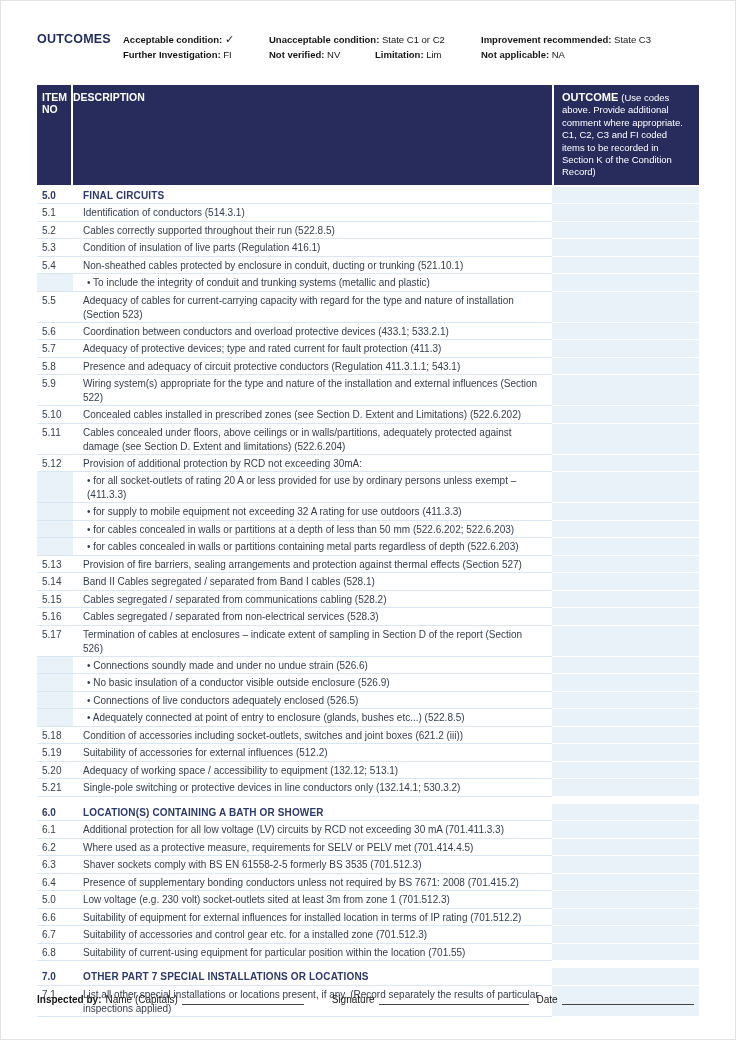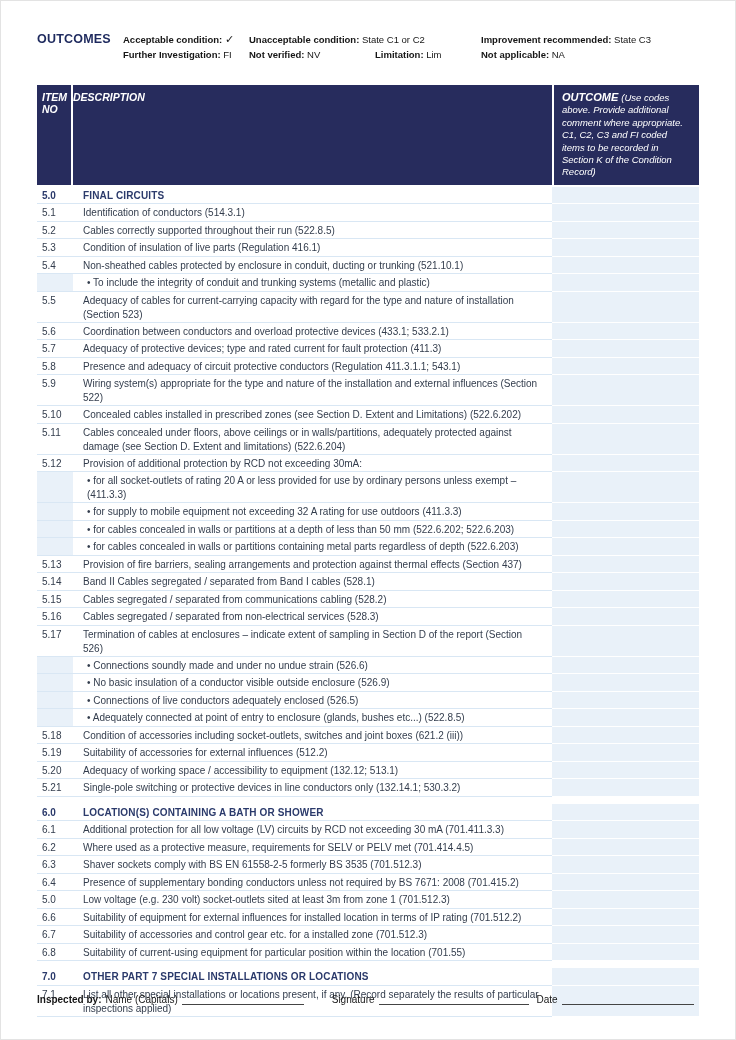--- a/index.html
+++ b/index.html
@@ -9,28 +9,28 @@
     box-shadow:inset 0 0 0 1px #e3e3e3;box-sizing:border-box;
   }
   .inner{position:absolute;left:37px;right:37px;top:0;}
 
   
   .legend-area{position:relative;height:44px;margin-top:32px;font-size:9.5px;line-height:15px;color:#161616;}
   .doc-title{position:absolute;left:0;top:0;font-size:12.5px;font-weight:bold;color:#1e2a5e;letter-spacing:.2px;}
   .lg{position:absolute;top:0;white-space:nowrap;}
   .lg b{font-weight:bold;}
   .lg-col1{left:86px;}
-  .lg-col2{left:212px;}
+  .lg-col2{left:232px;}
   .lg-col2b{left:338px;}
   .lg-col3{left:444px;}
   .lg .line2{display:block;}
   .check{font-size:11px;}
 
   
-  .thead{display:flex;background:#272c5d;color:#fff;margin-top:9px;min-height:82px;box-sizing:border-box;font-style:italic;}
+  .thead{display:flex;background:#272c5d;color:#fff;margin-top:9px;min-height:82px;box-sizing:border-box;}
   .h-item{width:36px;box-sizing:border-box;padding:6px 3px 0 5px;font-weight:bold;font-size:10.5px;line-height:12px;border-right:2px solid #fff;}
   .h-desc{flex:1;padding:6px 10px 0 0;font-weight:bold;font-size:10.5px;line-height:12px;}
   .h-outcome{width:147px;box-sizing:border-box;border-left:2px solid #fff;padding:6px 8px 6px 8px;font-size:9.5px;line-height:12.4px;font-weight:normal;}
   .h-outcome b{font-size:11px;font-weight:bold;}
 
   .tbody{margin-top:2px;}
   .tsection + .tsection{margin-top:7px;}
   .trow{display:flex;align-items:stretch;}
   .c-item{width:36px;box-sizing:border-box;padding:2px 2px 0 5px;font-size:10px;line-height:14px;border-bottom:1.5px solid #d9e7f4;}
   .c-item.empty{background:#e9f1f9;}
@@ -177,21 +177,21 @@
             <div class="c-desc">• for cables concealed in walls or partitions at a depth of less than 50 mm (522.6.202; 522.6.203)</div>
             <div class="c-outcome"></div>
           </div>
           <div class="trow bullet">
             <div class="c-item empty"></div>
             <div class="c-desc">• for cables concealed in walls or partitions containing metal parts regardless of depth (522.6.203)</div>
             <div class="c-outcome"></div>
           </div>
           <div class="trow">
             <div class="c-item">5.13</div>
-            <div class="c-desc">Provision of fire barriers, sealing arrangements and protection against thermal effects (Section 437)</div>
+            <div class="c-desc">Provision of fire barriers, sealing arrangements and protection against thermal effects (Section 527)</div>
             <div class="c-outcome"></div>
           </div>
           <div class="trow">
             <div class="c-item">5.14</div>
             <div class="c-desc">Band II Cables segregated / separated from Band I cables (528.1)</div>
             <div class="c-outcome"></div>
           </div>
           <div class="trow">
             <div class="c-item">5.15</div>
             <div class="c-desc">Cables segregated / separated from communications cabling (528.2)</div>

